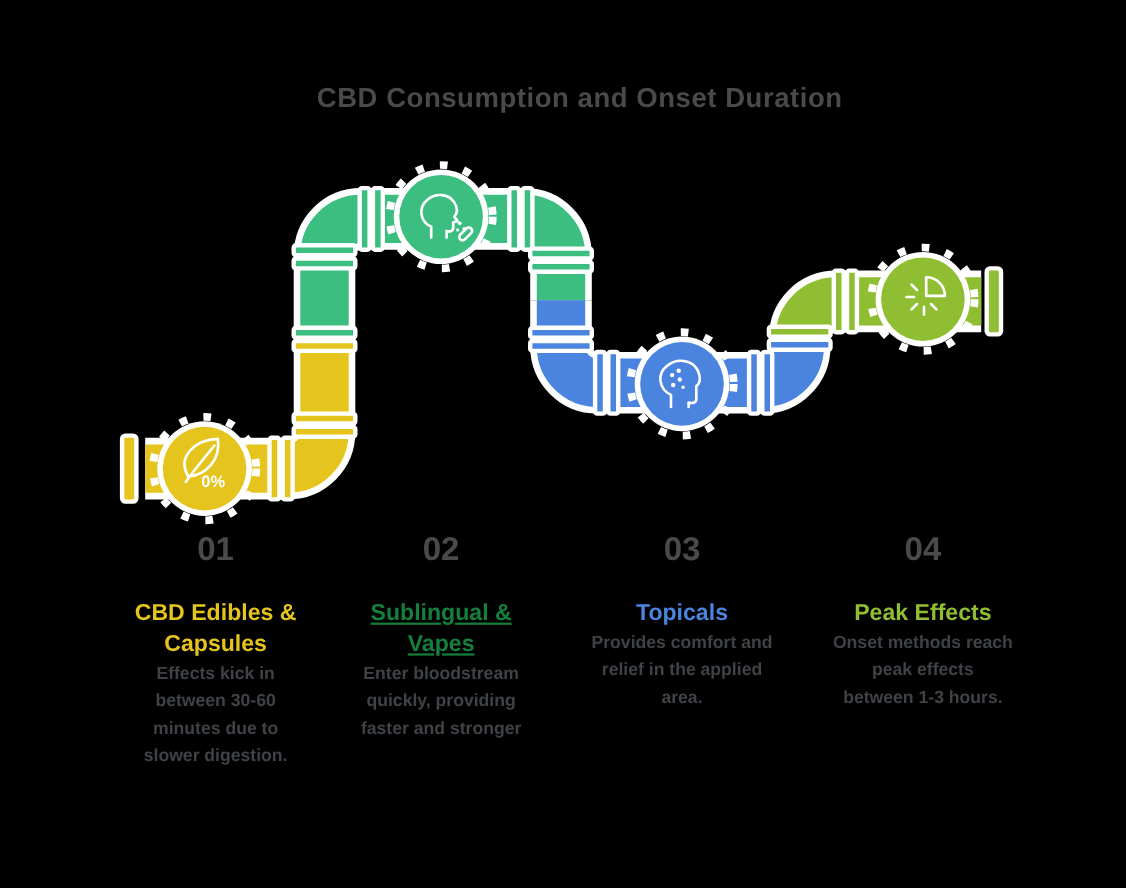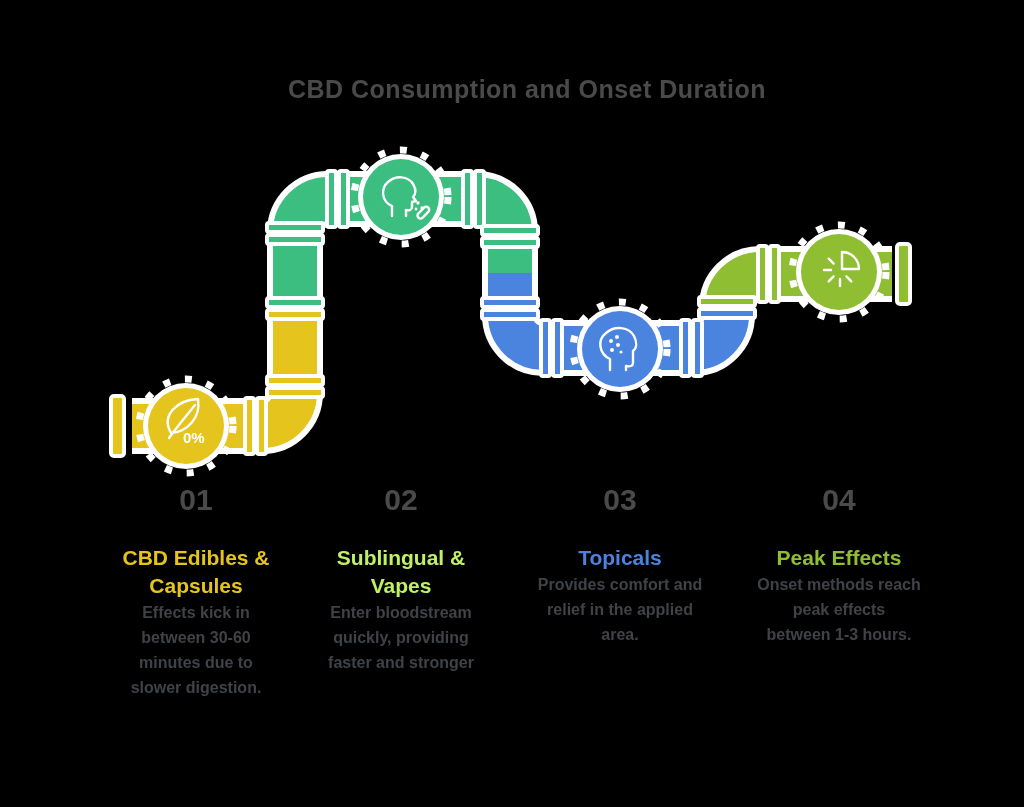--- a/index.html
+++ b/index.html
@@ -17,21 +17,21 @@
   .bar{stroke:#ffffff;stroke-width:4;}
   .flange{stroke:#ffffff;stroke-width:4;}
   .ring-bumps{fill:none;stroke:#ffffff;stroke-width:7;stroke-dasharray:7 15;}
   .badge-inner-icon{fill:none;stroke:#ffffff;stroke-width:2.4;stroke-linecap:round;stroke-linejoin:round;}
   .icon-dot{fill:#ffffff;stroke:none;}
   .icon-label{fill:#ffffff;font-size:15px;font-weight:bold;font-family:"Liberation Sans",sans-serif;}
   .col{position:absolute;top:484px;width:200px;text-align:center;}
   .col-1{left:96px;}  .col-2{left:301px;}  .col-3{left:520px;}  .col-4{left:739px;}
   .step-number{font-size:30px;font-weight:bold;color:#4a4a4a;line-height:32px;margin-bottom:28px;}
   .heading-line{font-size:21px;font-weight:bold;line-height:28px;text-align:center;}
-  .c-yellow{color:#e5c41d;} .c-green{color:#bef264;} .c-blue{color:#4a84df;} .c-olive{color:#90be33;}
+  .c-yellow{color:#e5c41d;} .c-green{color:#15803d;text-decoration:underline;} .c-blue{color:#4a84df;} .c-olive{color:#90be33;}
   .body-block{margin-top:0;}
   .body-line{font-size:16px;font-weight:600;line-height:25px;color:#3f4347;}
 </style>
 </head>
 <body>
 
 <div class="stage">
 
   <h1 class="title">CBD Consumption and Onset Duration</h1>
 

